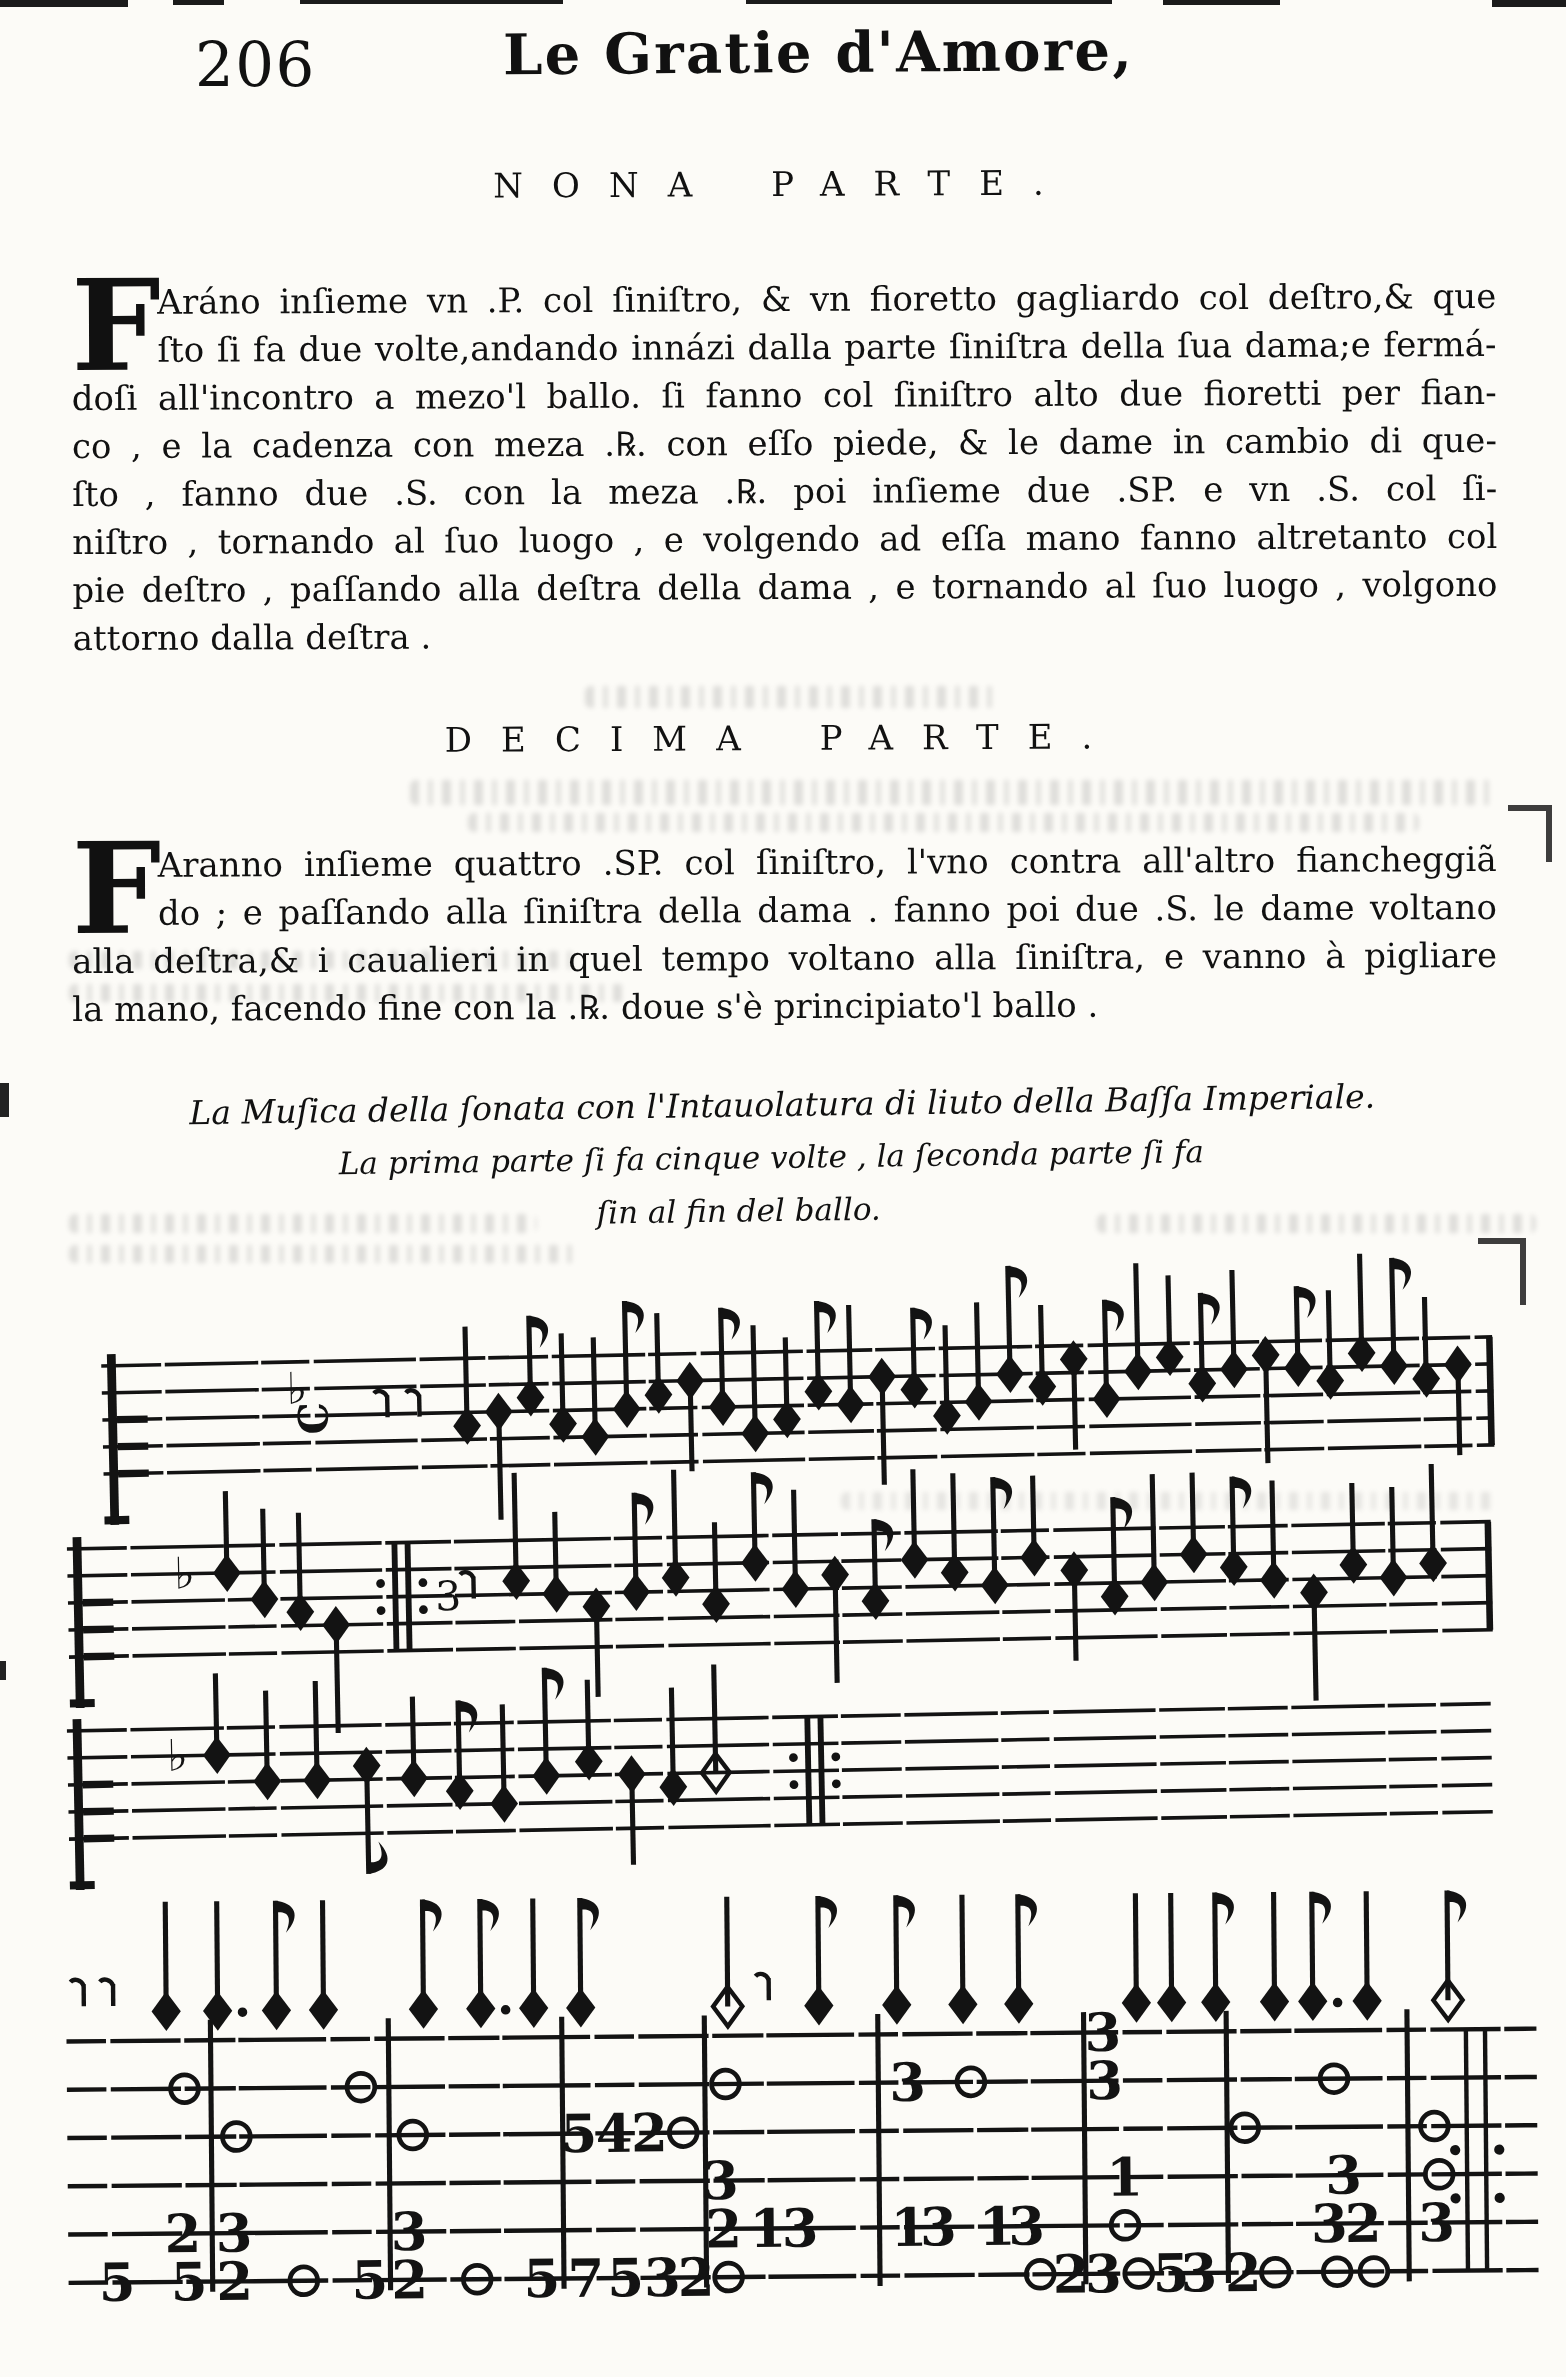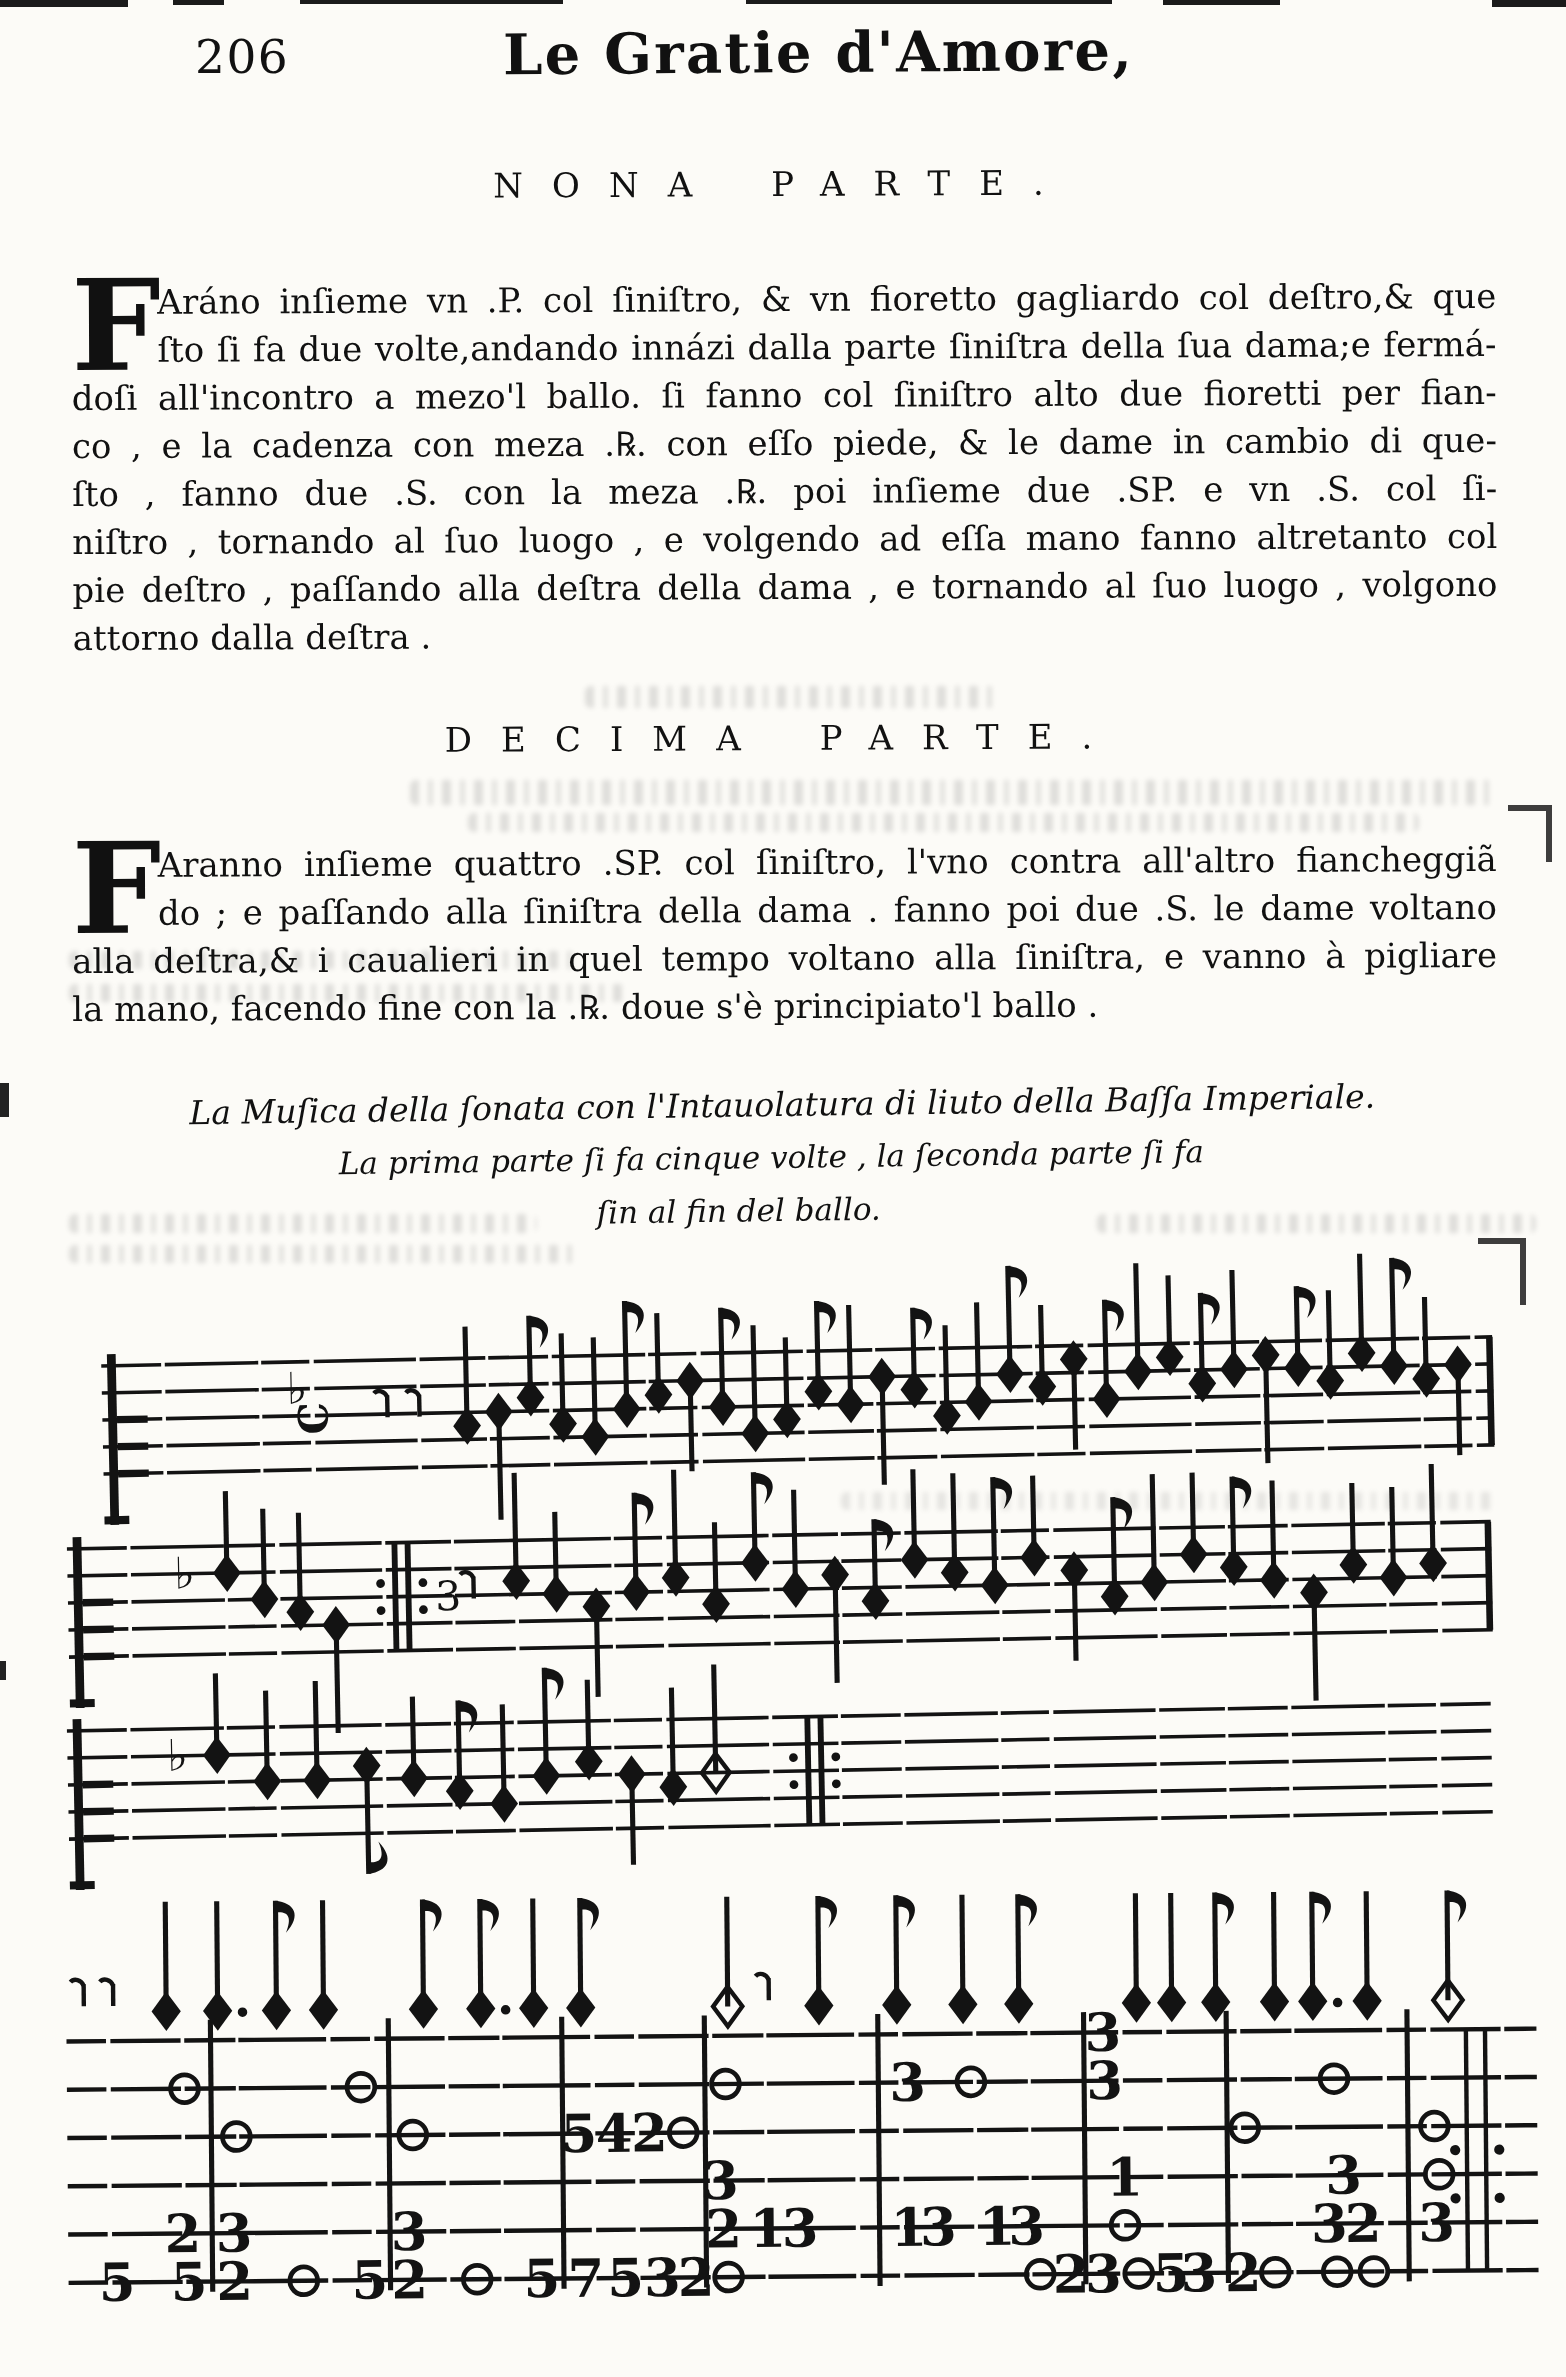--- a/index.html
+++ b/index.html
@@ -7,21 +7,21 @@
     width:1566px;height:2377px;position:relative;overflow:hidden;
     background:#fcfbf7;
     font-family:"DejaVu Serif","Liberation Serif",serif;
     color:#111;
   }
   svg{overflow:visible;display:block;}
   
   .edge{position:absolute;top:0;height:6.6px;background:#1b1b1b;}
   .lspeck{position:absolute;background:#222;}
   
-  .pagenum{position:absolute;left:195px;top:29px;font-size:47px;letter-spacing:1.5px;}
+  .pagenum{position:absolute;left:195px;top:29px;font-size:61px;letter-spacing:1.5px;}
   .title{position:absolute;left:503px;top:19px;font-size:56px;letter-spacing:2.2px;font-weight:600;transform:rotate(-0.4deg);}
   .parthead{position:absolute;width:1566px;text-align:center;font-size:34px;letter-spacing:29px;word-spacing:10.2px;transform:rotate(-0.3deg);}
   #nona-heading{top:164px;}
   #decima-heading{top:718px;}
   
   .para{position:absolute;left:72px;width:1425px;font-size:34px;line-height:48px;transform:rotate(-0.25deg);}
   #nona-para{top:275px;}
   #decima-para{top:838px;}
   .pline{text-align:justify;text-align-last:justify;white-space:nowrap;}
   .pline.noj{text-align-last:left;}

